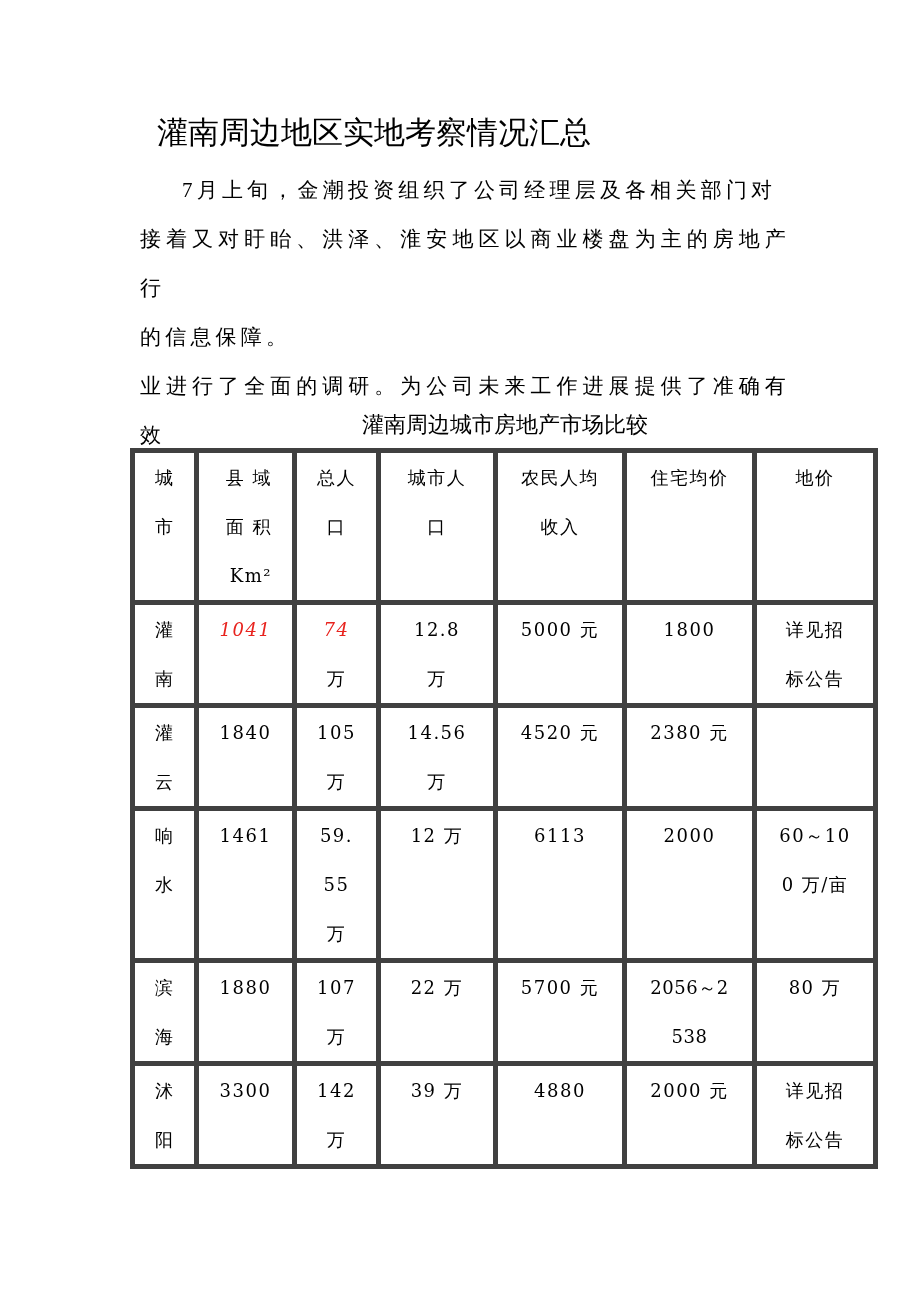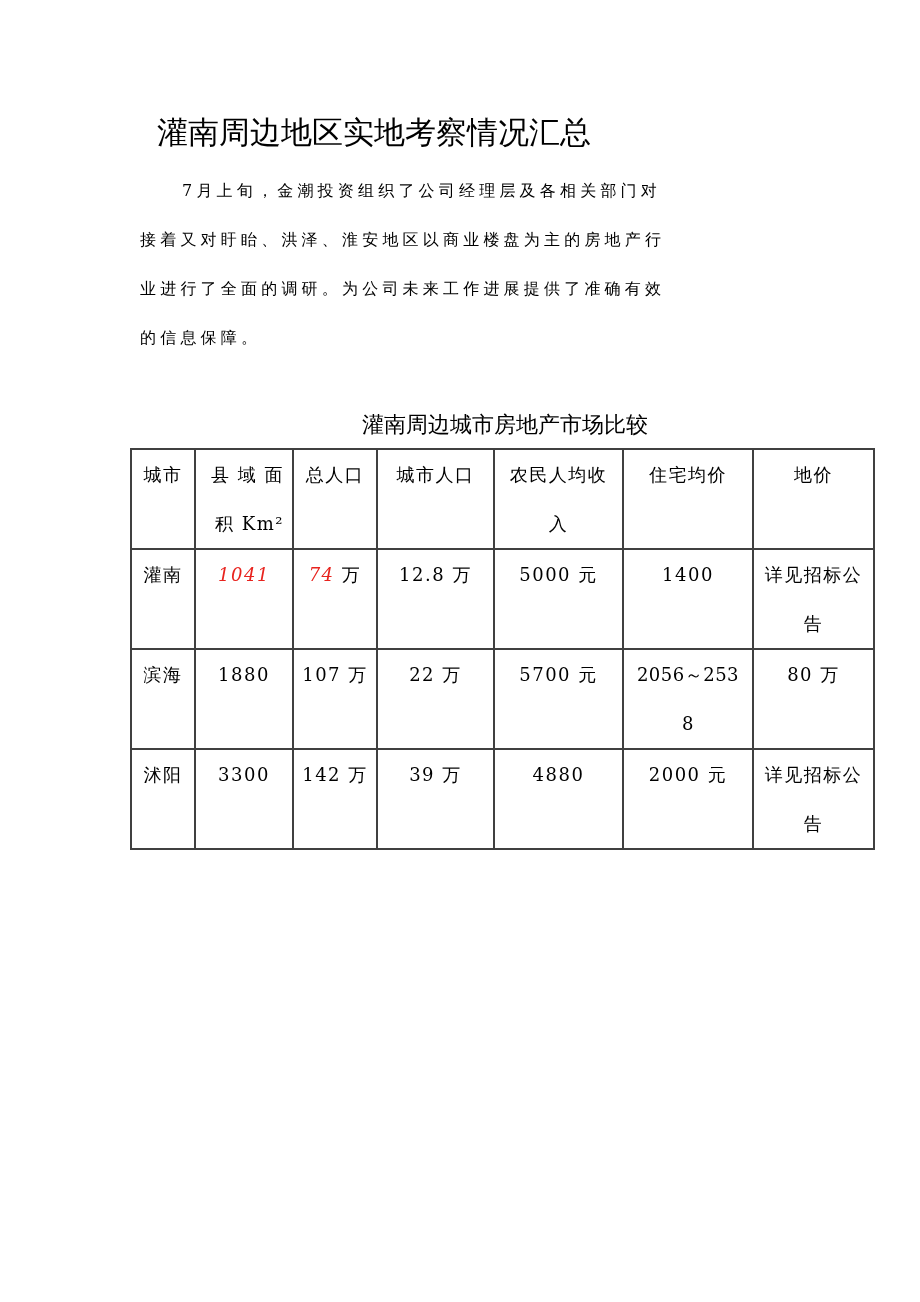--- a/index.html
+++ b/index.html
@@ -1,44 +1,44 @@
 <!DOCTYPE html>
 <html><head>
 <meta charset="utf-8">
 <style>
   html, body { margin:0; padding:0; background:#ffffff; }
   body { width:920px; height:1302px; position:relative; overflow:hidden;
          font-family:"DejaVu Serif","Liberation Serif",serif; color:#000; }
   .title { position:absolute; left:0; top:112px; width:748px; text-align:center;
            font-family:"DejaVu Sans","Liberation Sans",sans-serif; font-size:31px; letter-spacing:0px; }
-  .para { position:absolute; left:140px; top:166px; width:650px; font-size:16px;
-          line-height:49px; letter-spacing:4.2px; text-indent:42px; text-align:justify; }
+  .para { position:absolute; left:140px; top:166px; width:650px; font-size:21px;
+          line-height:49px; letter-spacing:4.2px; text-indent:42px; text-align:justify;font-family:Liberation Serif, serif; }
   .para span { display:block; text-indent:0; }
   .para span.first { text-indent:42px; }
   .table-title { position:absolute; left:0; top:410px; width:1000px; text-align:center;
                  font-family:"DejaVu Sans","Liberation Sans",sans-serif; font-size:22px; }
   table { position:absolute; left:130px; top:448px; border-collapse:collapse; table-layout:fixed; width:743px; }
-  td { border:2px solid #404040; vertical-align:top; text-align:center; font-size:18px;
-       line-height:49px; padding:0 8px; letter-spacing:1.5px; word-break:break-all; }
+  td { border:5px solid #404040; vertical-align:top; text-align:center; font-size:18px;
+       line-height:49px; padding:0 20px; letter-spacing:1.5px; word-break:break-all; }
   tr.hdr td { height:97px; }
   tr.r2 td { height:97px; }
   tr.r1 td { height:48px; }
   .red { color:#e8231e;font-style:italic; }
   td.left { text-align:right; }
 </style>
 </head>
 <body>
 
 <div class="title">灌南周边地区实地考察情况汇总</div>
 
 <div class="para">
   <span class="first">7月上旬，金潮投资组织了公司经理层及各相关部门对</span>
   <span>接着又对盱眙、洪泽、淮安地区以商业楼盘为主的房地产行</span>
+  <span>的信息保障。</span>
   <span>业进行了全面的调研。为公司未来工作进展提供了准确有效</span>
-  <span>的信息保障。</span>
 </div>
 
 <div class="table-title" style="width:1010px;">灌南周边城市房地产市场比较</div>
 
 <table>
   <colgroup>
     <col style="width:64px">
       <col style="width:98px">
       <col style="width:84px">
       <col style="width:117px">
@@ -55,22 +55,40 @@
     <td>农民人均收入</td>
     <td>住宅均价</td>
     <td>地价</td>
   </tr>
   <tr class="r2">
     <td>灌南</td>
     <td class="red">1041</td>
     <td><span class="red">74</span> <span>万</span></td>
     <td>12.8 万</td>
     <td>5000 元</td>
-    <td>1400</td>
+    <td>1800</td>
     <td>详见招标公告</td>
+  </tr>
+  <tr class="r1">
+    <td>灌云</td>
+    <td>1840</td>
+    <td><span>105</span><span> 万</span></td>
+    <td>14.56 万</td>
+    <td>4520 元</td>
+    <td>2380 元</td>
+    <td></td>
+  </tr>
+  <tr class="r2">
+    <td>响水</td>
+    <td>1461</td>
+    <td><span>59.55</span><span>万</span></td>
+    <td>12 万</td>
+    <td>6113</td>
+    <td>2000</td>
+    <td>60～100 万/亩</td>
   </tr>
   <tr class="r1">
     <td>滨海</td>
     <td>1880</td>
     <td><span>107</span><span> 万</span></td>
     <td>22 万</td>
     <td>5700 元</td>
     <td style="letter-spacing:0.5px">2056～2538</td>
     <td>80 万</td>
   </tr>

